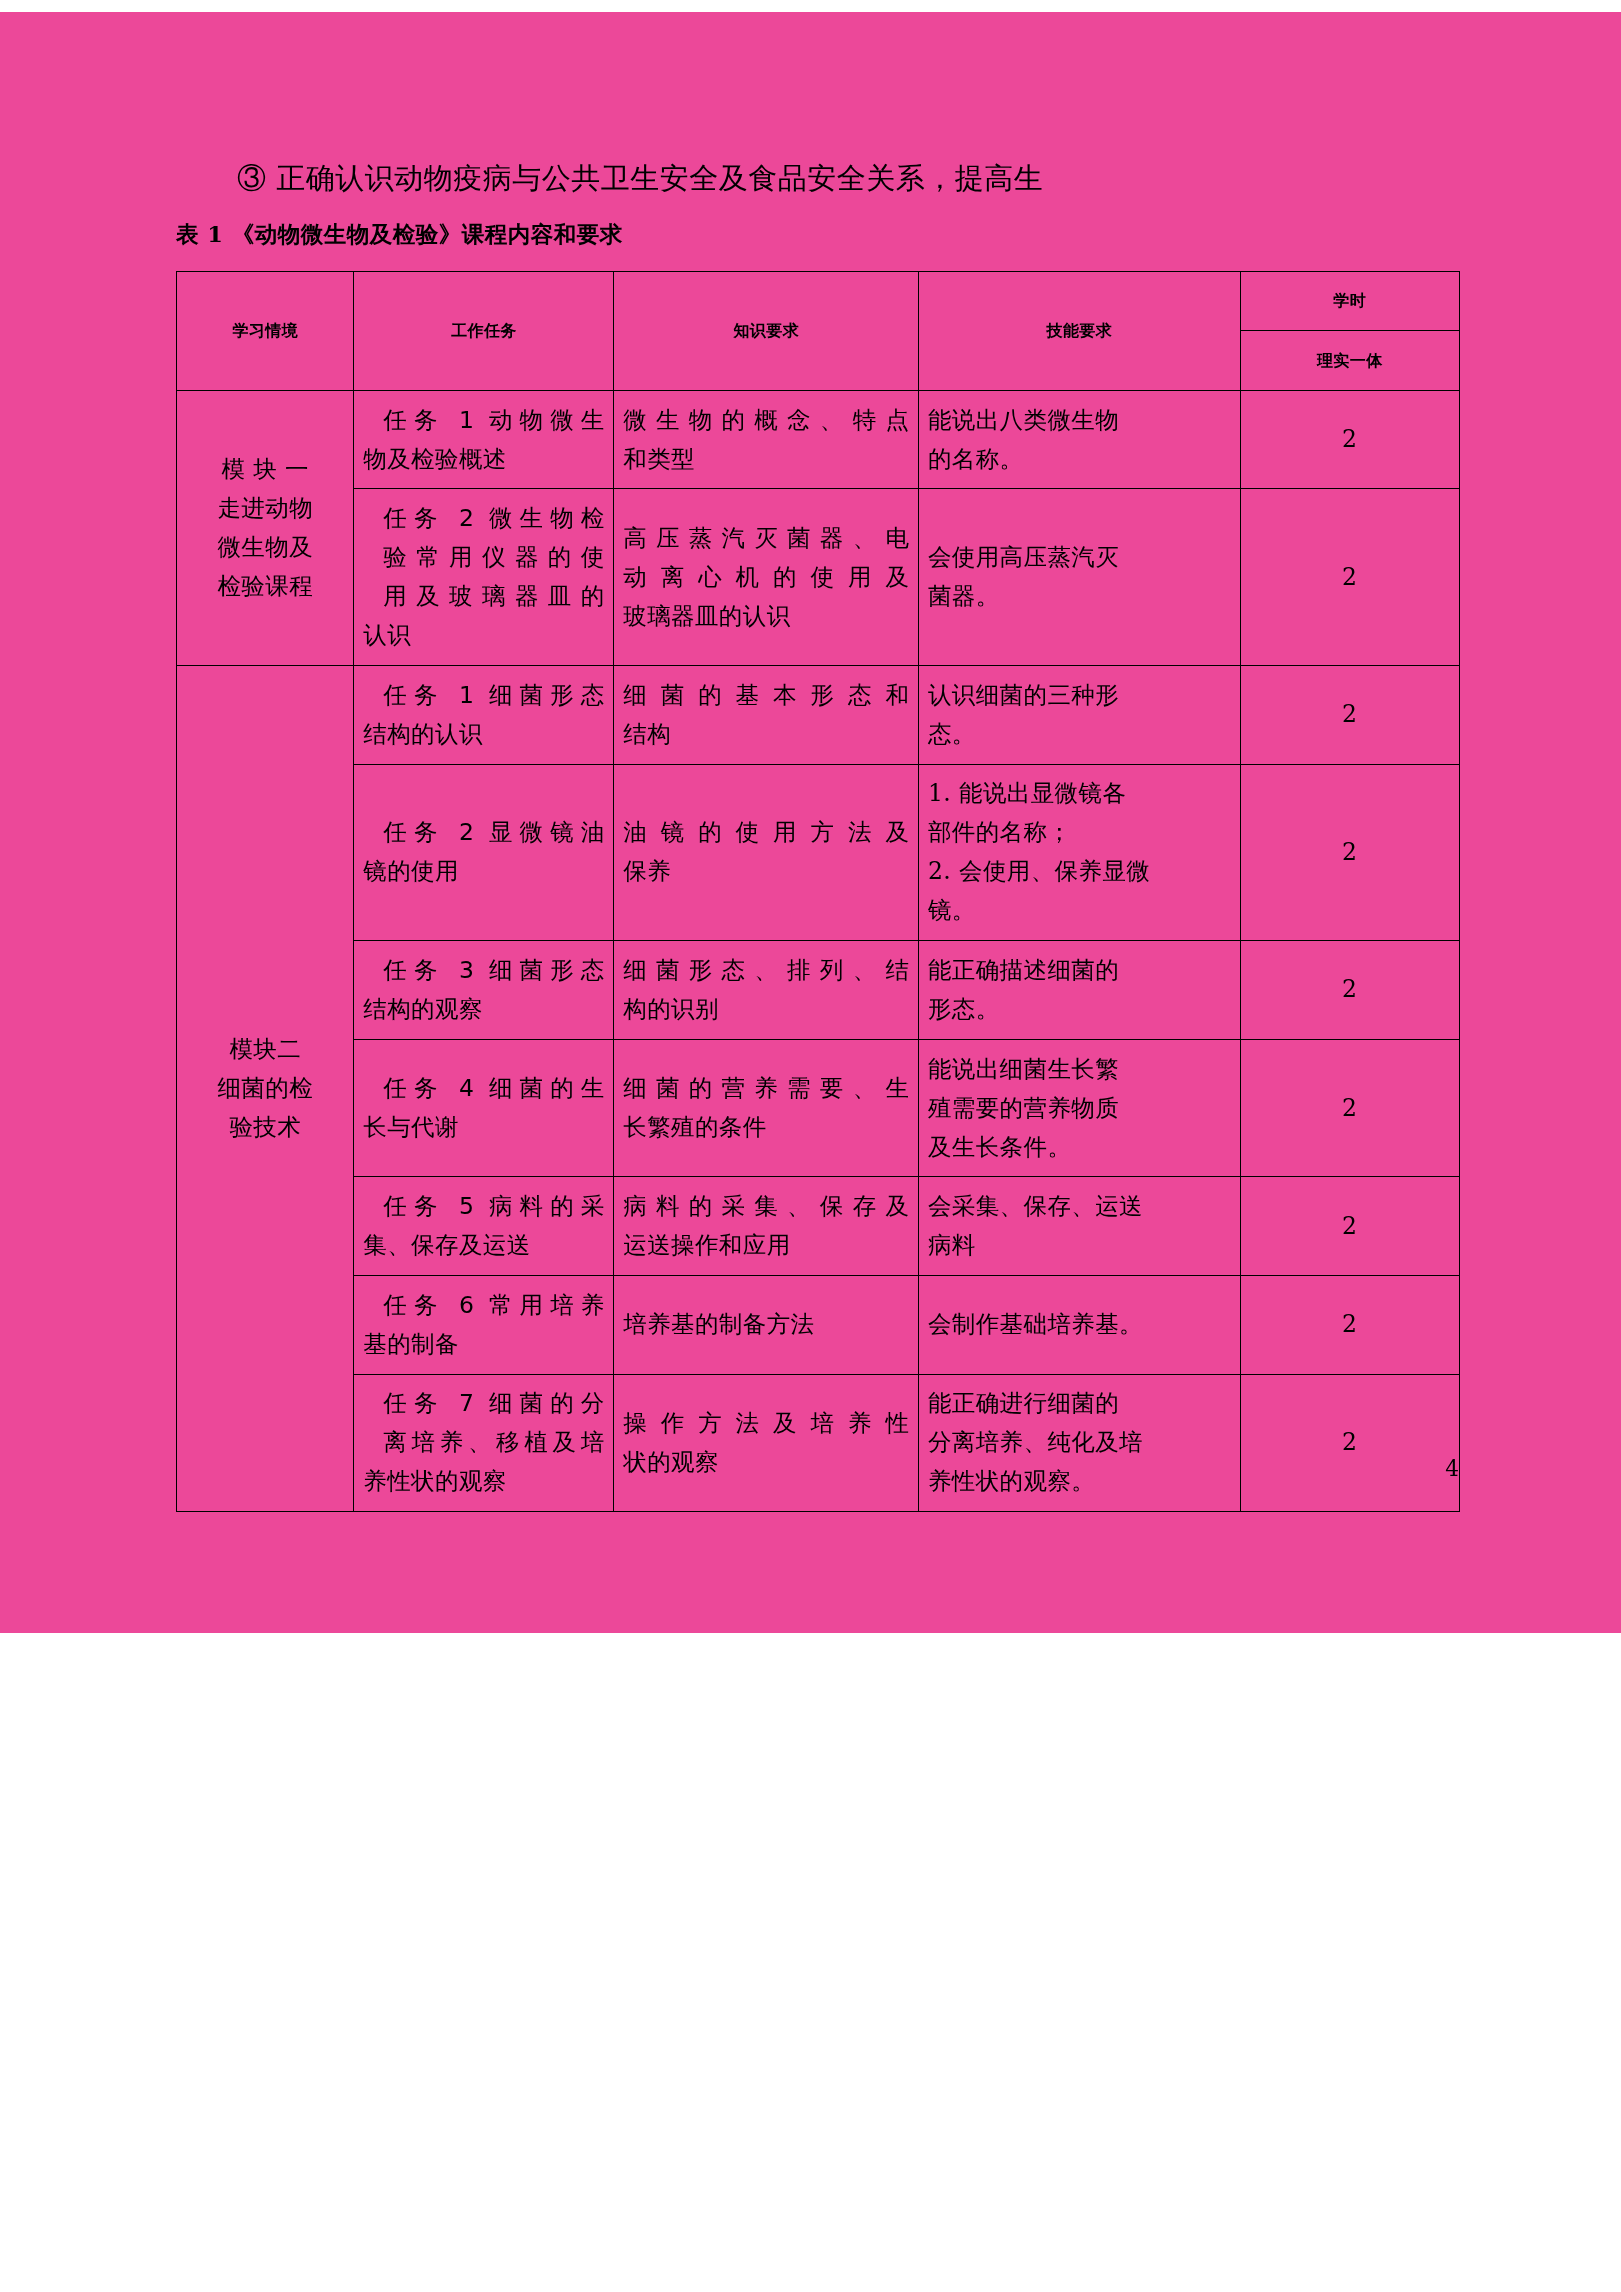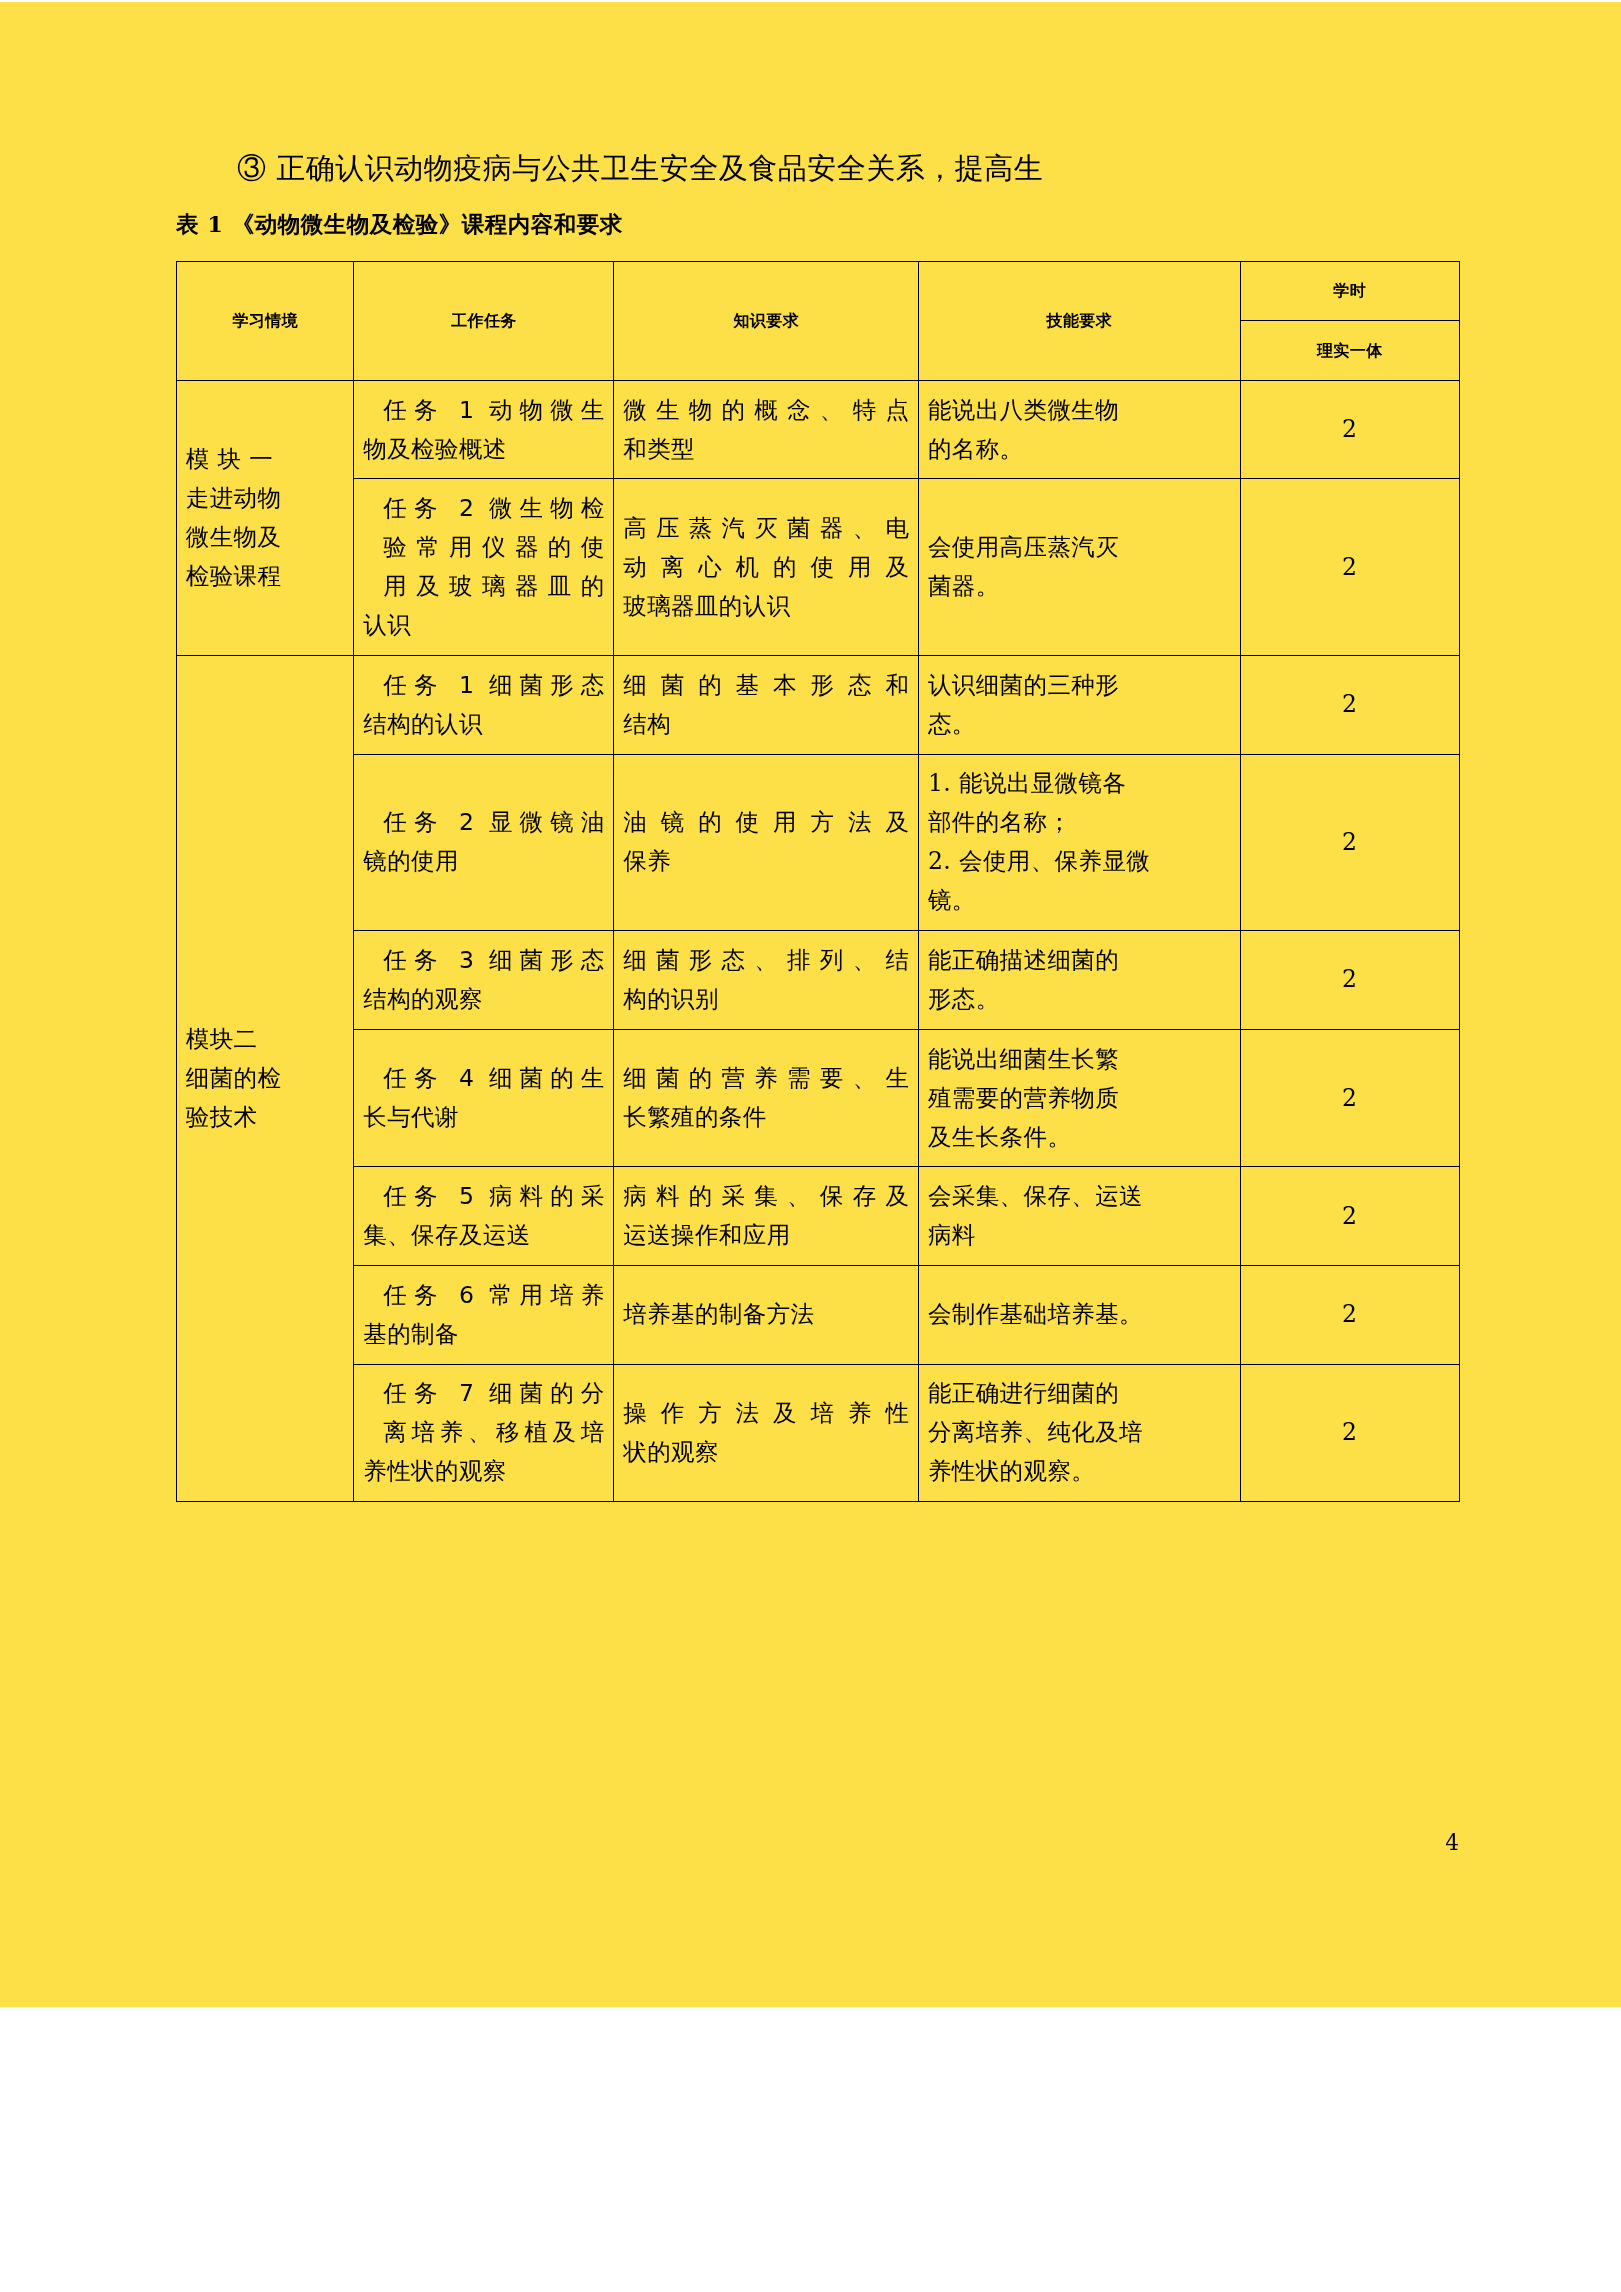--- a/index.html
+++ b/index.html
@@ -11,24 +11,24 @@
     width: 1621px;
     height: 2293px;
     position: relative;
     font-family: "DejaVu Serif", "Liberation Serif", serif;
     color: #000000;
     overflow: hidden;
   }
 
   .page {
     position: absolute;
-    left: 0; top: 2px;
+    left: 0; top: 12px;
     width: 1621px;
-    height: 2005px;
-    background: #fde047;
+    height: 1621px;
+    background: #ec4899;
   }
 
   .content {
     position: absolute;
     left: 176px;
     top: 137px;
     width: 1284px;
   }
 
   
@@ -89,21 +89,21 @@
     text-align: center;
     font-size: 16px;
   }
   .c1 { width: 127px; }
   .c2 { width: 186px; }
   .c3 { width: 218px; }
   .c4 { width: 230px; }
   .c5 { width: 157px; }
 
   .module-cell {
-    text-align: left;
+    text-align: center;
     vertical-align: middle;
     line-height: 57px;
     font-size: 23.5px;
   }
   .module-cell .mline { display: block; white-space: nowrap; }
 
   .task-cell {
     font-family: "DejaVu Sans", "Liberation Sans", sans-serif;
     font-weight: bold;
     text-align: justify;

